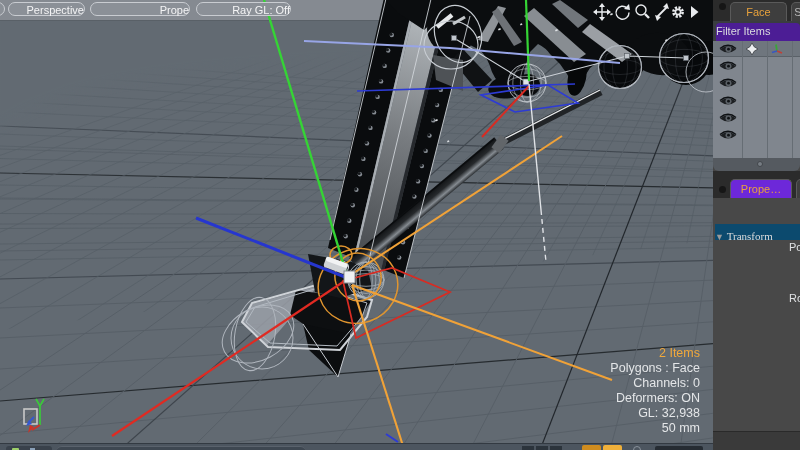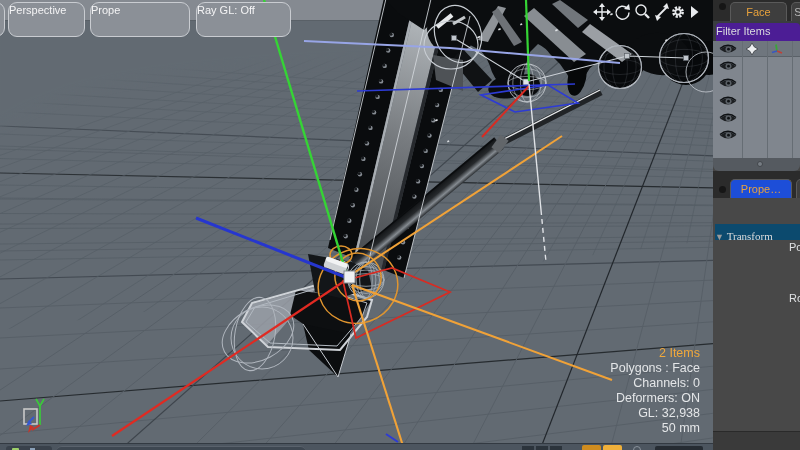--- a/index.html
+++ b/index.html
@@ -1,16 +1,16 @@
 <!DOCTYPE html>
 <html><head><meta charset="utf-8"><style>
 *{margin:0;padding:0;box-sizing:border-box;}
 body{width:800px;height:450px;overflow:hidden;background:#454545;font-family:"Liberation Sans",sans-serif;position:relative;}
 .abs{position:absolute;}
-.btn{position:absolute;top:2px;height:35px;border:1px solid #c9ccd1;border-radius:9px;background:#8b9097;color:#f4f4f5;font-size:11px;text-align:left;line-height:15px;}
+.btn{position:absolute;top:2px;height:14px;border:1px solid #c9ccd1;border-radius:9px;background:#8b9097;color:#f4f4f5;font-size:11px;text-align:right;line-height:15px;}
 </style></head><body>
 <div class="abs" style="left:0;top:0;width:713px;height:443px;overflow:hidden;text-align:center;"><svg width="713" height="443" viewBox="0 0 713 443" xmlns="http://www.w3.org/2000/svg">
       <rect x="0" y="0" width="713" height="443" fill="#626a72"></rect>
       <g>
         <line x1="0" y1="126.0" x2="713" y2="155.8" stroke="#3e454d" stroke-width="1.2" opacity="1.0"></line>
         <line x1="0" y1="149.0" x2="713" y2="171.5" stroke="#575f67" stroke-width="1.0" opacity="0.95"></line>
         <line x1="0" y1="173.0" x2="713" y2="187.9" stroke="#262b2f" stroke-width="1.2" opacity="1.0"></line>
         <line x1="0" y1="198.0" x2="713" y2="205.0" stroke="#575f67" stroke-width="1.0" opacity="0.95"></line>
         <line x1="0" y1="224.0" x2="713" y2="222.7" stroke="#575f67" stroke-width="1.0" opacity="0.95"></line>
         <line x1="0" y1="251.0" x2="713" y2="241.2" stroke="#575f67" stroke-width="1.0" opacity="0.95"></line>
@@ -383,20 +383,20 @@
           <circle cx="0.5" cy="0.2" r="3" fill="#5a6066"></circle>
           <circle cx="0.5" cy="0.2" r="1.4" fill="#101316"></circle>
           <path d="M-8,-0.5 Q0,-7 8,-0.5" fill="none" stroke="#0e1114" stroke-width="1.5"></path>
         </g>
     </svg>
   </div>
   <div class="abs" style="left:0;top:158px;width:87px;height:13px;background:#555a60;border-radius:0 0 6px 6px;"></div>
   <div class="abs" style="left:44px;top:161px;width:6px;height:6px;background:#767c83;border:1px solid #42464b;border-radius:50%;"></div>
   <div class="abs" style="left:0;top:171px;width:87px;height:27px;background:#2b2b2b;"></div>
   <div class="abs" style="left:6px;top:186px;width:7px;height:7px;background:#161616;border-radius:50%;"></div>
-  <div class="abs" style="left:17px;top:179px;width:62px;height:19px;background:#1d4ed8;border:1px solid #5a5a5a;border-bottom:none;border-radius:5px 5px 0 0;color:#e8a23c;font-size:11px;text-align:center;line-height:18px;">Prope…</div>
+  <div class="abs" style="left:17px;top:179px;width:62px;height:19px;background:#6d28d9;border:1px solid #5a5a5a;border-bottom:none;border-radius:5px 5px 0 0;color:#e8a23c;font-size:11px;text-align:center;line-height:18px;">Prope…</div>
   <div class="abs" style="left:83px;top:179px;width:10px;height:19px;background:#3e3e3e;border:1px solid #5a5a5a;border-bottom:none;border-radius:5px 0 0 0;color:#b9b9b9;font-size:11px;line-height:18px;padding-left:3px;">C</div>
   <div class="abs" style="left:0;top:198px;width:87px;height:252px;background:#484848;"></div>
   <div class="abs" style="left:2px;top:224px;width:85px;height:16px;background:#0c4a6e;color:#dcdcdc;font-size:11px;line-height:24px;font-family:Liberation Serif, serif;">
     <span style="color:#9a9a9a;font-size:9px;">▼</span>&nbsp;Transform</div>
   <div class="abs" style="left:76px;top:241px;color:#dfe1e3;font-size:11px;">Po</div>
   <div class="abs" style="left:76px;top:292px;color:#dfe1e3;font-size:11px;">Ro</div>
   <div class="abs" style="left:0;top:431px;width:87px;height:19px;background:#3a3a3a;border-top:1px solid #2a2a2a;"></div>
 </div>
 </body></html>

